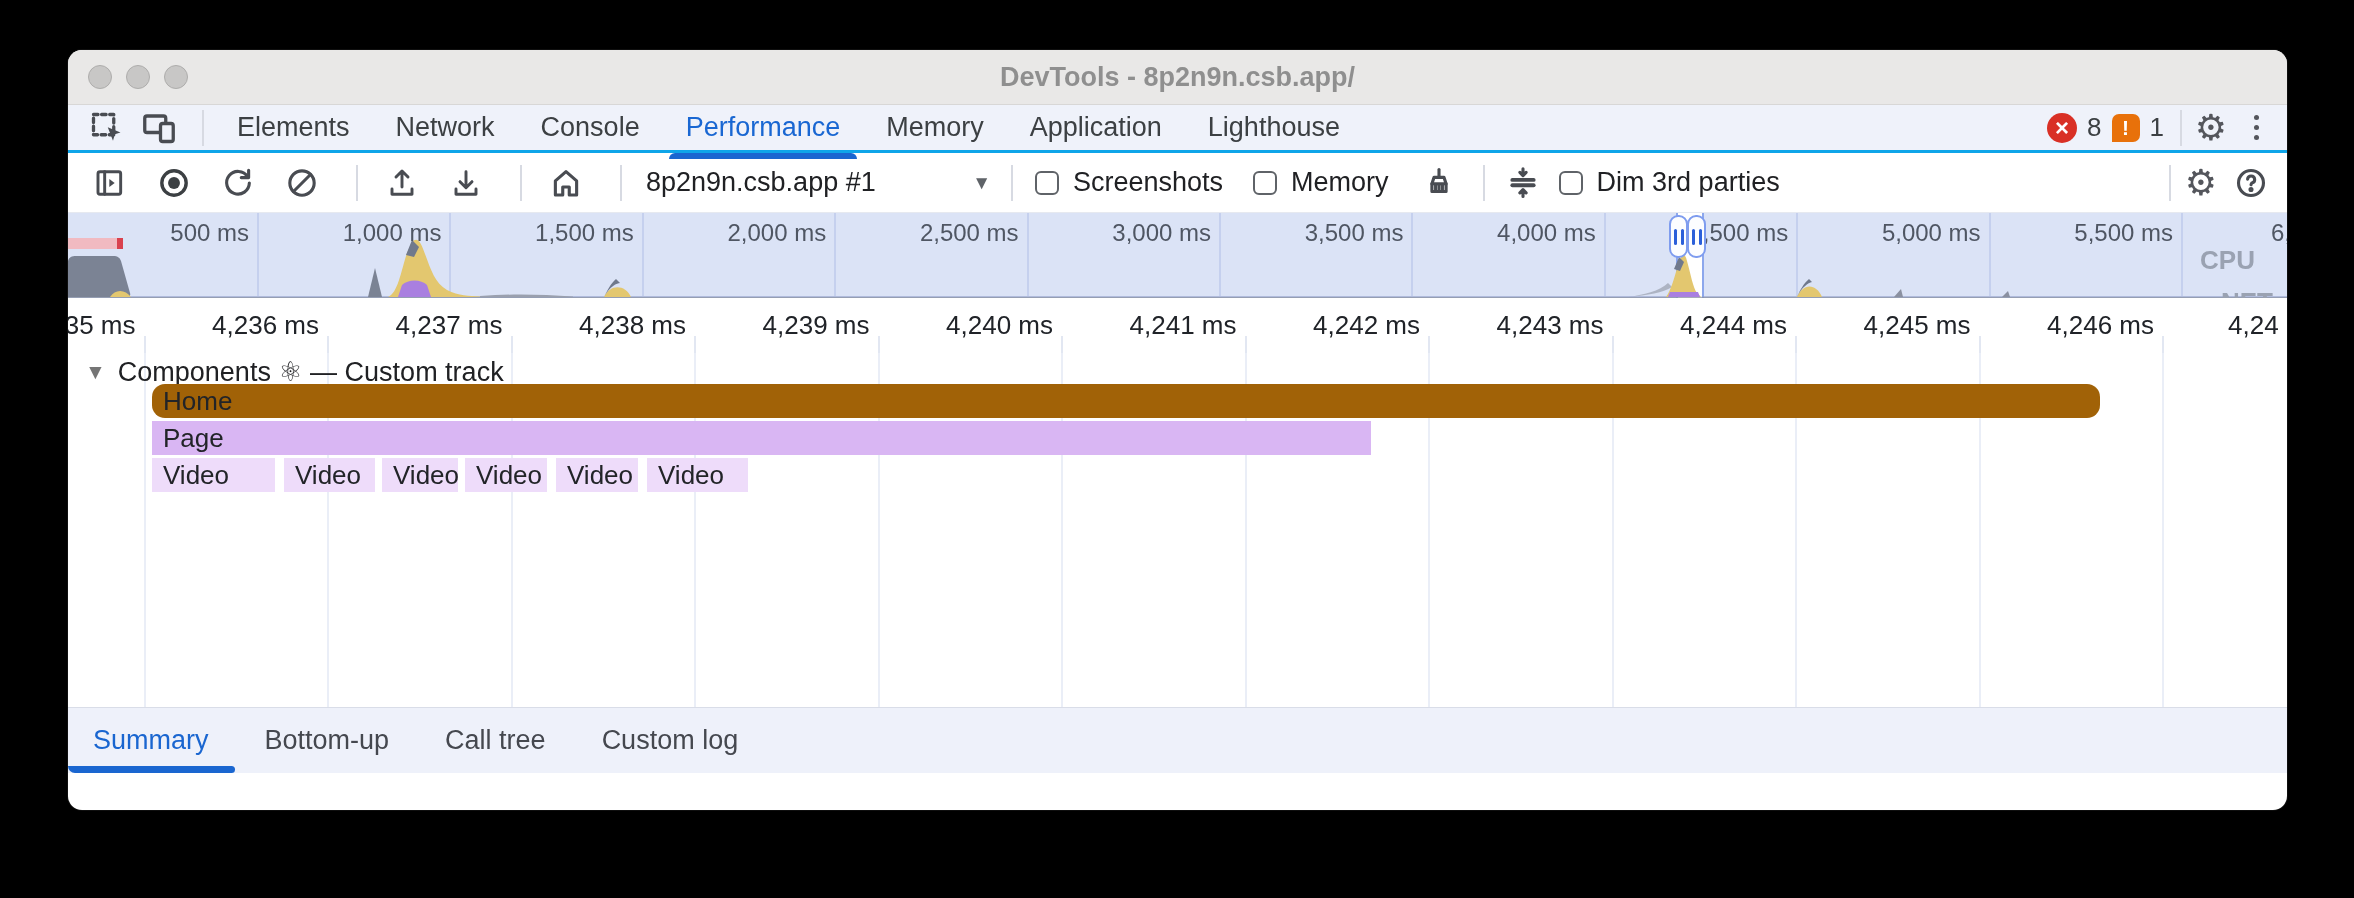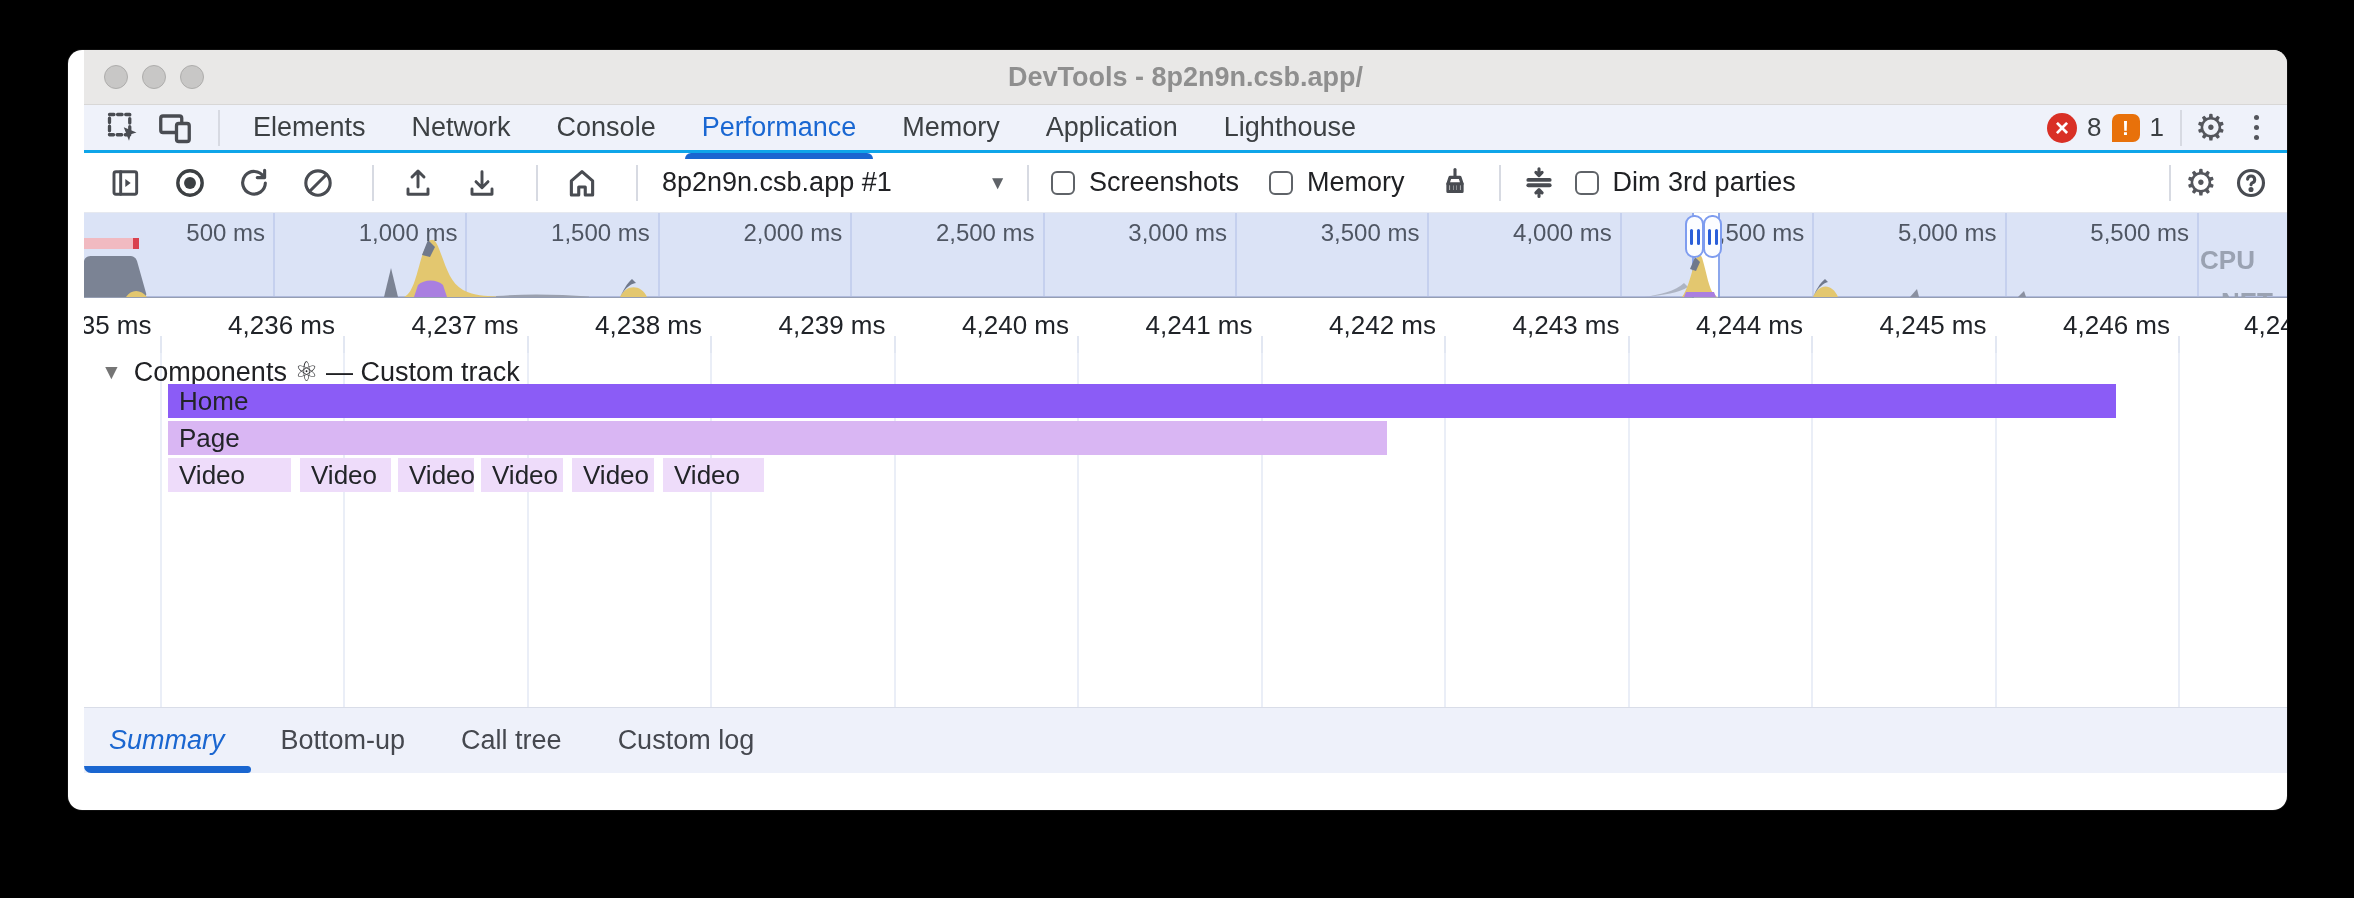--- a/index.html
+++ b/index.html
@@ -7,21 +7,20 @@
   body {
     background:#000;
     font-family:"Liberation Sans","DejaVu Sans",sans-serif;
     position:relative; overflow:hidden;
     -webkit-font-smoothing:antialiased;
   }
   .window {
     position:absolute; left:68px; top:50px; width:2219px; height:760px;
     border-radius:14px; overflow:hidden; background:#fff;
     box-shadow:0 0 0 1px rgba(255,255,255,0.06);
-    padding-left:16px;
   }
   
   .titlebar {
     height:55px; background:#e9e8e7; border-bottom:1px solid #d8d7d6;
     display:flex; align-items:center; position:relative;
   }
   .traffic { display:flex; gap:14px; margin-left:20px; }
   .traffic span { width:24px; height:24px; border-radius:50%; background:#c8c7c6; border:1px solid #aeadac; }
   .win-title {
     position:absolute; left:0; right:0; text-align:center;
@@ -107,21 +106,21 @@
   .track-bar {
     position:absolute; height:34px; display:flex; align-items:center; z-index:2;
     font-size:26px; color:#222428; padding-left:11px; overflow:hidden; white-space:nowrap;
   }
   
   .bottombar {
     height:66px; background:#eef1fa; border-top:1px solid #d9dde8;
     display:flex; align-items:center; padding-left:25px; position:relative;
   }
   .btab { font-size:27px; color:#45484f; margin-right:56px; flex:none; }
-  .btab.active { color:#1a66d0;font-style:italic; }
+  .btab.active { color:#1a66d0; }
   .btab-underline {
     position:absolute; left:0; bottom:0; width:167px; height:7px; background:#1a66d0;
     border-radius:0 7px 7px 0; border-bottom-left-radius:14px;
   }
   svg.ic { stroke:#494c52; fill:none; stroke-width:2.2; stroke-linecap:round; stroke-linejoin:round; }
 </style>
 </head>
 <body>
 
 <div class="window">
@@ -382,21 +381,21 @@
         <i style="left: 1543.5px;"></i>
         <i style="left: 1727px;"></i>
         <i style="left: 1910.5px;"></i>
         <i style="left: 2094px;"></i>
       </div>
     <div class="track-header">
       <span class="tri">▼</span>
       <span class="track-title">Components ⚛ — Custom track</span>
     </div>
     <div id="track-rows">
-        <div class="track-bar" style="left: 84px; width: 1948px; top: 31px; background: #8b5cf6;">Home</div>
+        <div class="track-bar" style="left: 84px; width: 1948px; top: 31px; background: #a16207; border-radius: 13px;">Home</div>
         <div class="track-bar" style="left: 84px; width: 1219px; top: 68px; background: rgb(217, 182, 243);">Page</div>
         <div class="track-bar" style="left: 84px; width: 123px; top: 105px; background: rgb(238, 220, 250);">Video</div>
         <div class="track-bar" style="left: 216px; width: 91px; top: 105px; background: rgb(238, 220, 250);">Video</div>
         <div class="track-bar" style="left: 314px; width: 76px; top: 105px; background: rgb(238, 220, 250);">Video</div>
         <div class="track-bar" style="left: 397px; width: 82px; top: 105px; background: rgb(238, 220, 250);">Video</div>
         <div class="track-bar" style="left: 488px; width: 82px; top: 105px; background: rgb(238, 220, 250);">Video</div>
         <div class="track-bar" style="left: 579px; width: 101px; top: 105px; background: rgb(238, 220, 250);">Video</div>
       </div>
   </div>
 

